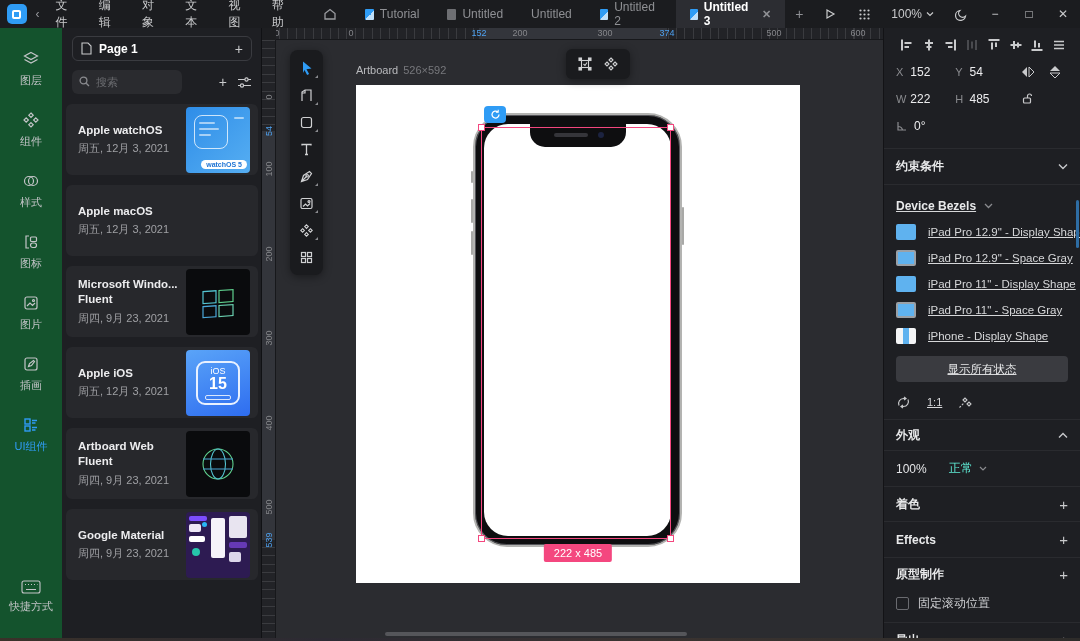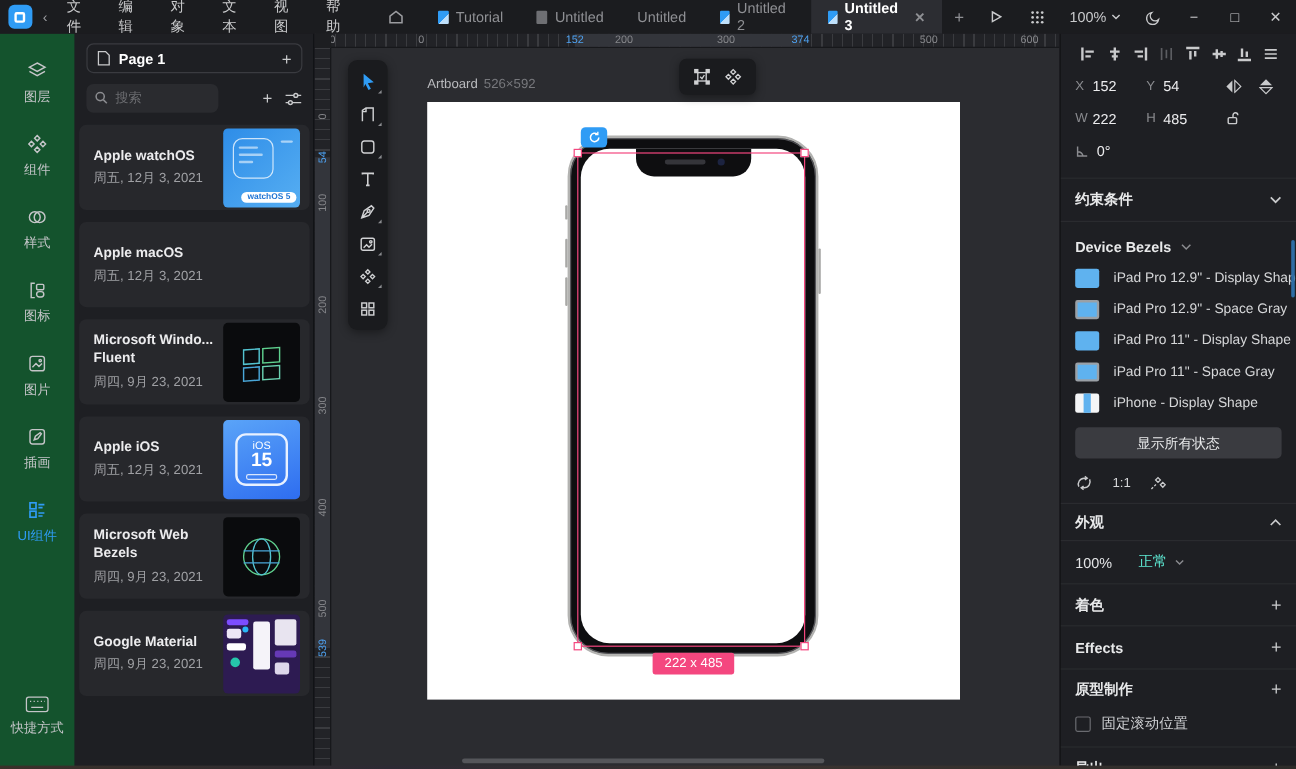--- a/index.html
+++ b/index.html
@@ -114,31 +114,31 @@
   #alignrow .dim svg { stroke:#5c5d62; }
   .fieldrow { padding:5px 12px; display:flex; align-items:center; height:27px; }
   .flab { color:#8a8b8f; width:16px; font-size:11px; }
   .fval { color:#ececee; width:50px; font-size:12px; }
   .fico { width:30px; display:flex; justify-content:center; margin-left:auto; }
   .fico2 { width:30px; display:flex; justify-content:center; }
   .sect { border-top:1px solid #2a2b2f; padding:0 12px; display:flex; align-items:center; }
   .sect .stitle { color:#e8e9ea; font-weight:bold; font-size:12px; }
   .sect .plus { margin-left:auto; color:#c9cacc; font-size:15px; font-weight:normal; }
   .sect .chev { margin-left:auto; }
-  #bezels { padding:4px 0 0; }
+  #bezels { padding:4px 0 0;text-decoration:underline; }
   #bezels .bhead { display:flex; align-items:center; padding:10px 12px 6px; }
   #bezels .bhead .btitle { font-weight:bold; color:#e8e9ea; }
   .brow { display:flex; align-items:center; gap:12px; padding:5px 12px; height:26px; }
   .swatch { width:20px; height:16px; border-radius:2px; background:#5fb2ef; flex:none; }
   .swatch.gray { background:#5fb2ef; border:2px solid #9aa0a6; }
   .swatch.iphone { background:#f4f5f6; position:relative; }
   .swatch.iphone::after { content:""; position:absolute; left:7px; top:0; width:6px; height:16px; background:#5fb2ef; }
   .brow .blbl { font-size:11.5px; color:#d6d7d9; white-space:nowrap; }
   #showstates { margin:7px 12px 6px; height:26px; background:#3a3b40; border-radius:4px; color:#e8e9ea; font-size:11.5px; display:flex; align-items:center; justify-content:center; }
-  #instrow { display:flex; align-items:center; gap:16px; padding:8px 12px 10px; }
+  #instrow { display:flex; align-items:flex-start; gap:16px; padding:8px 12px 10px; }
   #instrow .ratio { color:#d6d7d9; font-size:11px; }
   #opacityrow { padding:0 12px; height:36px; display:flex; align-items:center; gap:22px; border-top:1px solid #2a2b2f; }
   #opacityrow .ov { color:#e4e5e7; }
   #opacityrow .blend { color:#5eead4; display:flex; align-items:center; gap:6px; }
   #protobody { padding:4px 12px 10px; display:flex; align-items:center; gap:9px; }
   .checkbox { width:13px; height:13px; border:1.5px solid #6a6b70; border-radius:2px; }
   #protobody .cl { color:#cfd0d3; font-size:12px; }
   #ivscroll { position:absolute; right:1px; top:172px; width:3px; height:48px; background:#2e6da4; border-radius:2px; }
 
   #taskbar { position:absolute; left:0; bottom:0; width:1080px; height:3px; background:linear-gradient(to right,#3a3129,#2c2a33 30%,#3a3330 60%,#2e2c2a); z-index:40; }
@@ -359,21 +359,21 @@
         <div class="thumb ios">
           <div class="iosbadge">
             <div class="l1">iOS</div>
             <div class="l2">15</div>
             <div class="bb"></div>
           </div>
         </div>
       </div>
       <div class="card">
         <div class="ct">
-          <div class="ttl">Microsoft Web Bezels</div>
+          <div class="ttl">Artboard Web Fluent</div>
           <div class="dt">周四, 9月 23, 2021</div>
         </div>
         <div class="thumb globe">
           <svg class="ic" width="42" height="42" viewBox="0 0 42 42" fill="none" stroke-width="1.1">
             <circle cx="21" cy="21" r="15" stroke="#5fd08e"></circle>
             <ellipse cx="21" cy="21" rx="7.5" ry="15" stroke="#53c3d0"></ellipse>
             <path d="M6 16h30M6 26h30" stroke="#4aa7d8"></path>
           </svg>
         </div>
       </div>

